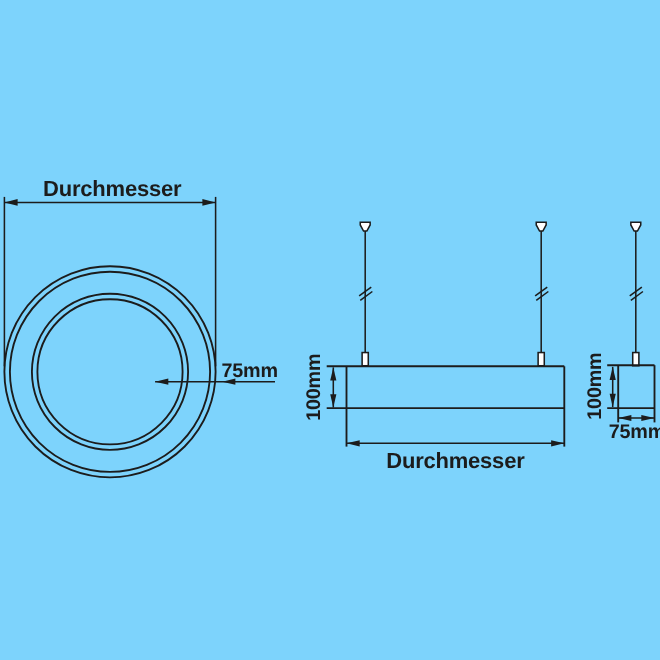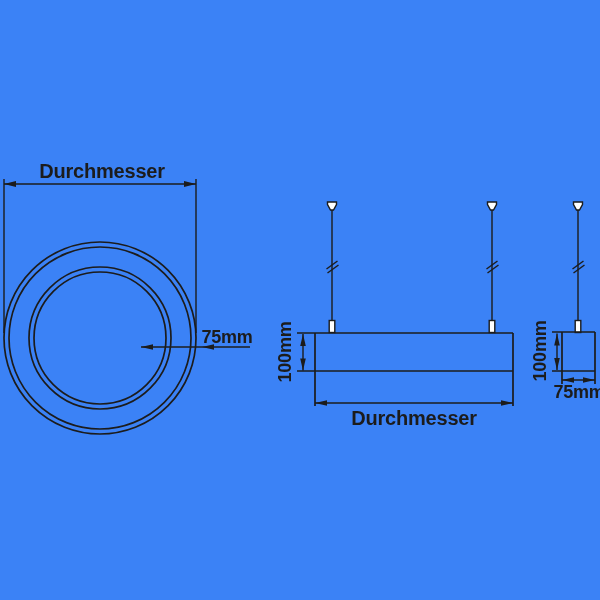--- a/index.html
+++ b/index.html
@@ -7,21 +7,21 @@
     padding: 0;
     width: 600px;
     height: 600px;
     background: #ffffff;
     overflow: hidden;
   }
   .stage {
     position: relative;
     width: 600px;
     height: 600px;
-    background: #3b82f6;
+    background: #7dd3fc;
     font-family: "Liberation Sans", sans-serif;
   }
   svg.drawing {
     display: block;
     width: 600px;
     height: 600px;
     color: #1c1c1c;
   }
   .ln {
     stroke: currentColor;

